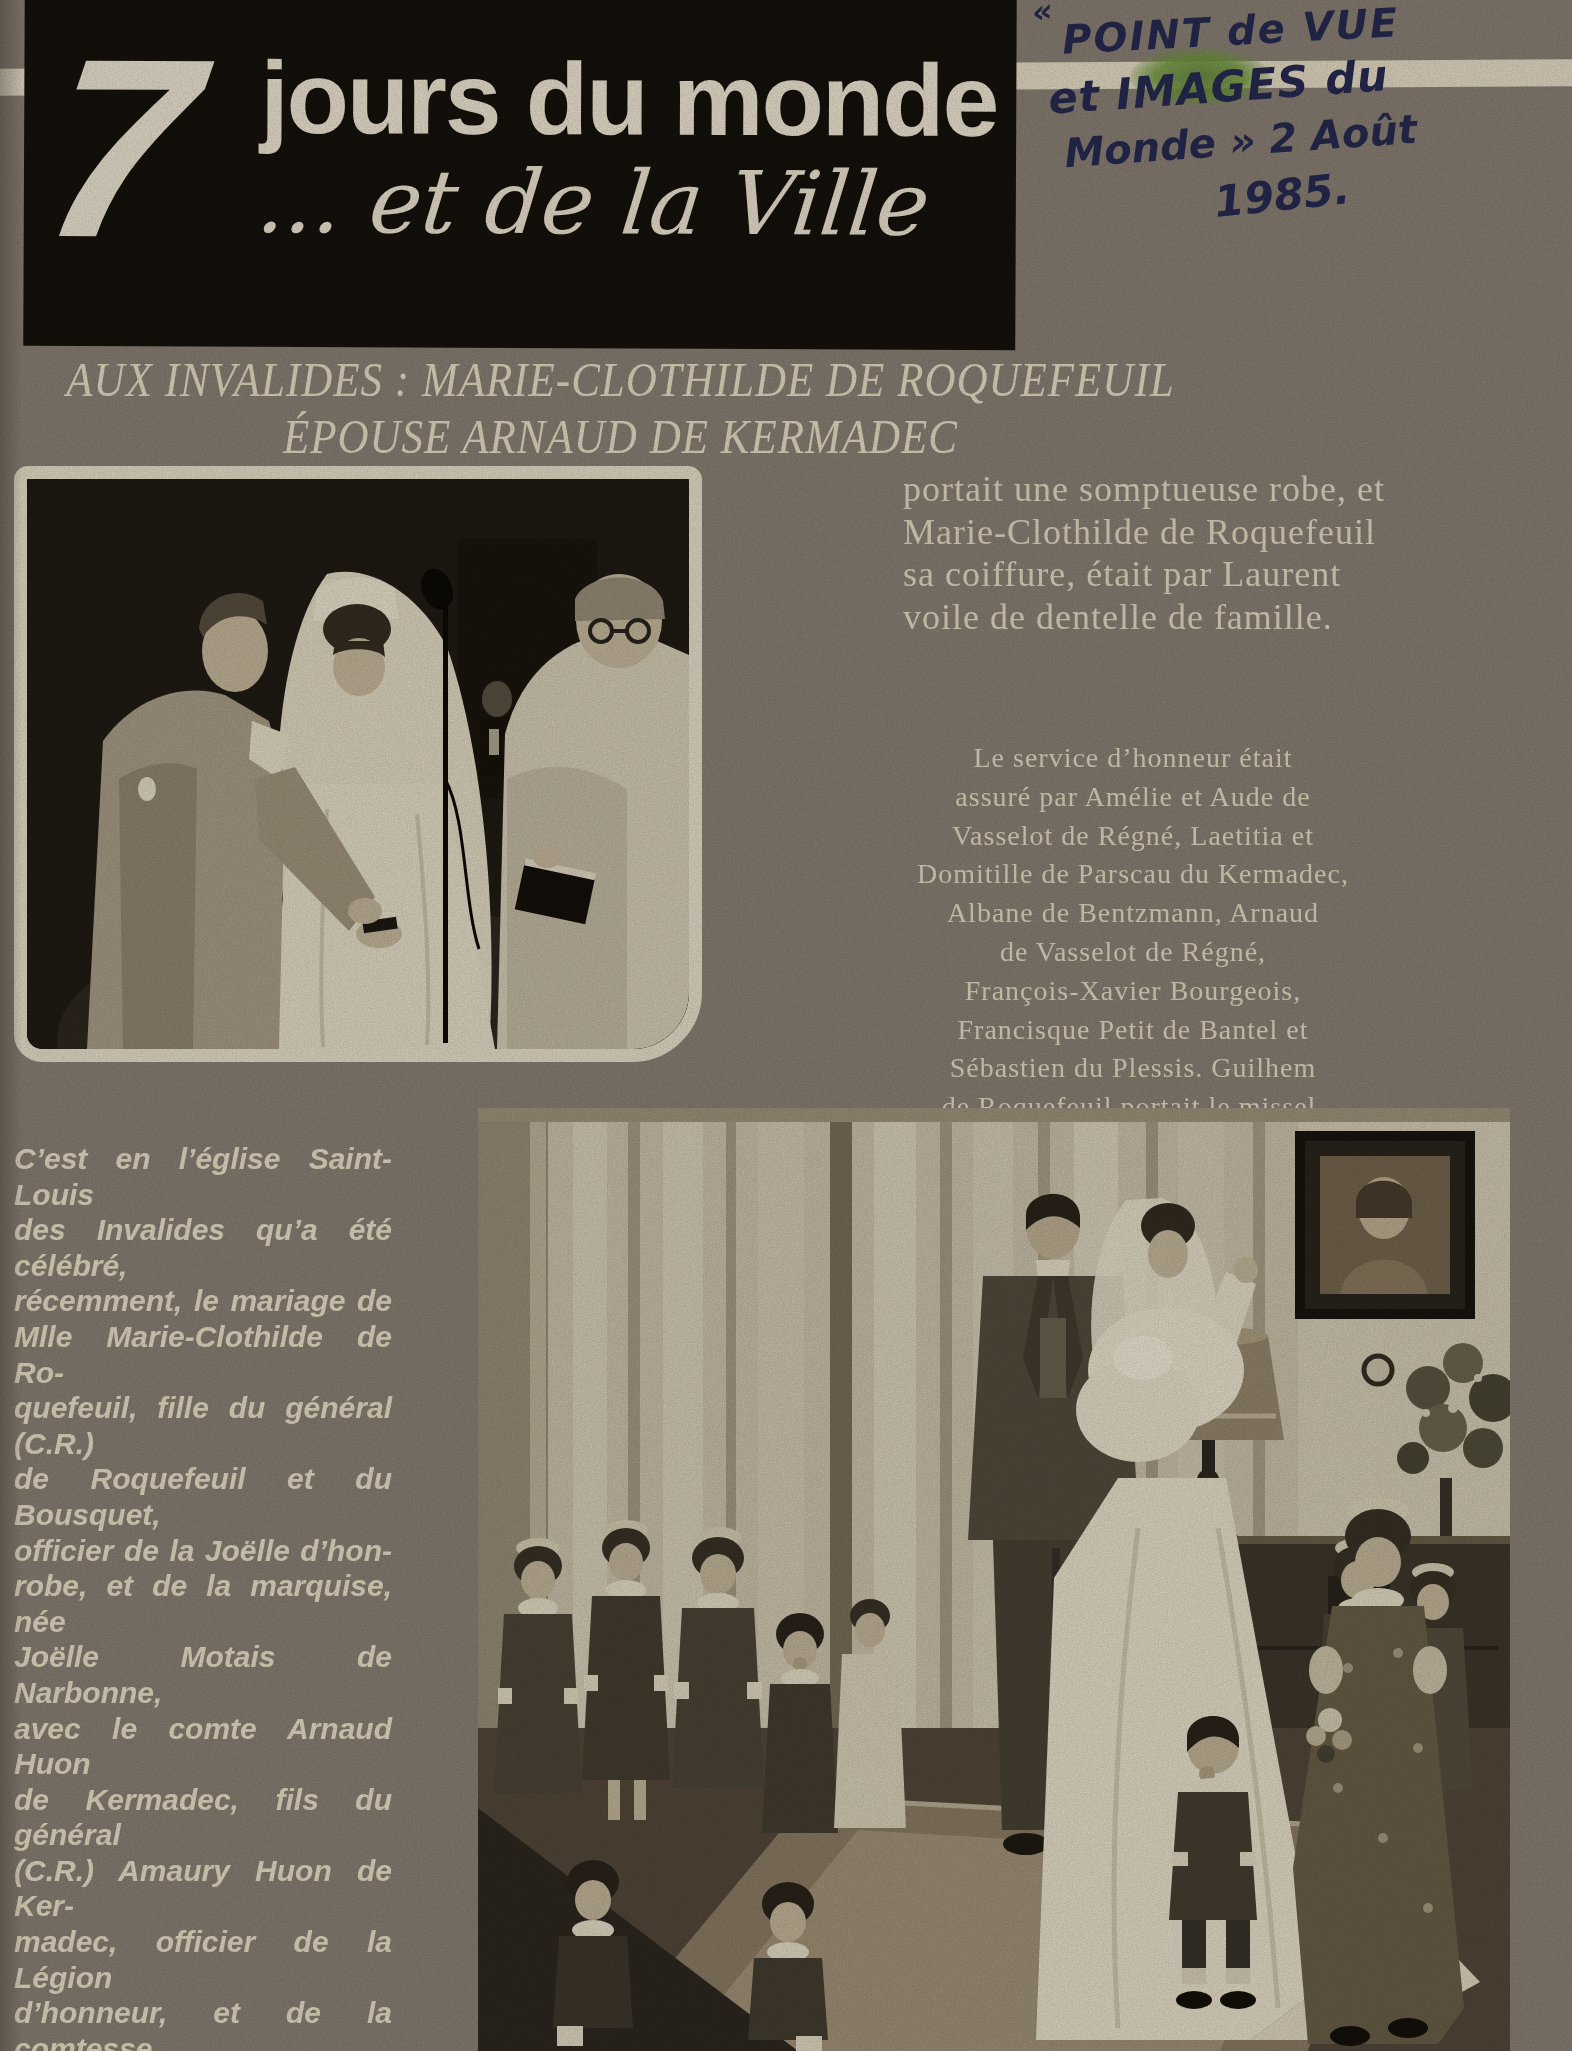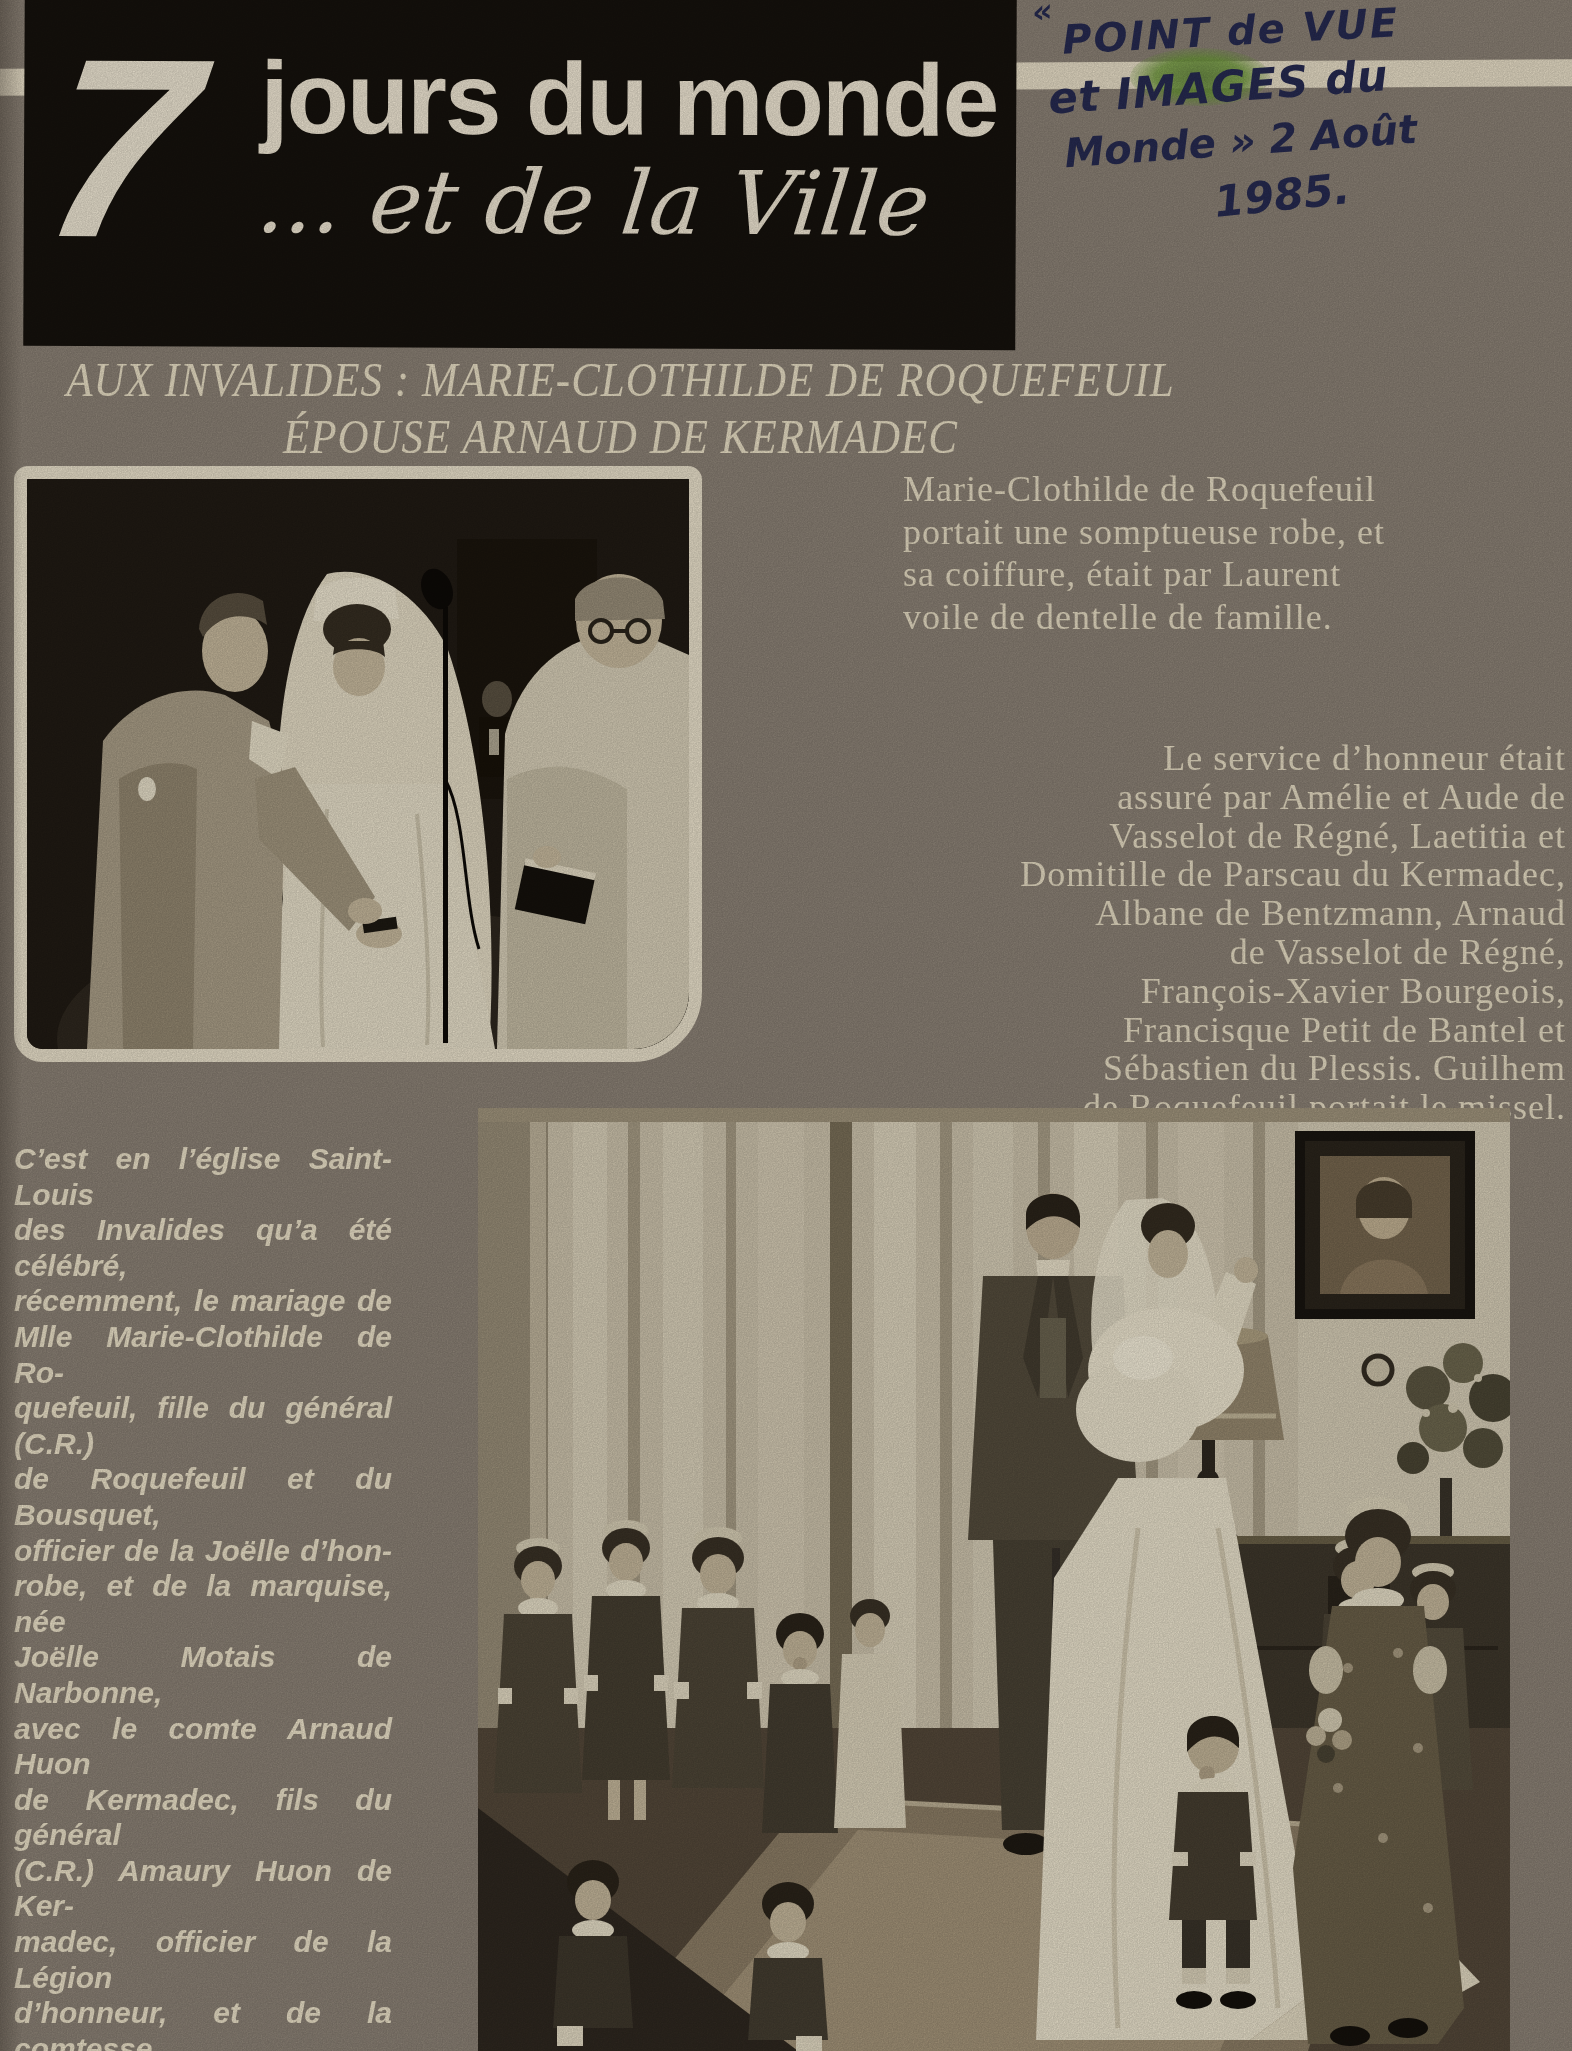--- a/index.html
+++ b/index.html
@@ -46,21 +46,21 @@
   .photo-top{position:absolute;left:14px;top:466px;width:662px;height:570px;margin:0;z-index:4;
         background:#241f17;border:13px solid #ece3cd;border-radius:14px 14px 70px 28px;overflow:hidden;}
   .photo-top svg{display:block;}
   .photo-bottom{position:absolute;left:478px;top:1108px;width:1032px;height:943px;margin:0;z-index:4;
         background:#cdc3ac;overflow:hidden;}
   .photo-bottom svg{display:block;}
 
   
   .para{position:absolute;font-family:"Liberation Serif",serif;color:#e9dfc6;z-index:3;}
   .para1{left:903px;top:468px;width:668px;font-size:36px;line-height:42.5px;letter-spacing:1px;text-align:left;}
-  .para2{left:700px;top:739px;width:866px;font-size:36px;line-height:38.8px;letter-spacing:1px;text-align:right;}
+  .para2{left:700px;top:739px;width:866px;font-size:28px;line-height:38.8px;letter-spacing:1px;text-align:center;}
 
   
   .left-col{position:absolute;left:14px;top:1141px;width:378px;z-index:3;
         font-family:"Liberation Sans",sans-serif;font-weight:bold;font-style:italic;
         font-size:30px;line-height:35.6px;color:#eee4cb;}
   .left-col .jline{text-align:justify;text-align-last:justify;}
 
   .grain{position:absolute;left:0;top:0;z-index:50;pointer-events:none;}
 </style>
 </head>
@@ -145,22 +145,22 @@
 
       <g>
         <rect x="416" y="128" width="5" height="436" fill="#0d0a07"></rect>
         <ellipse cx="410" cy="110" rx="15" ry="21" fill="#0d0a07" transform="rotate(-22 410 110)"></ellipse>
         <path d="M418,300 C440,340 436,420 452,470" stroke="#0d0a07" stroke-width="3" fill="none"></path>
       </g>
     </svg>
   </figure>
 
   <div class="para para1">
+      <div class="line">portait une somptueuse robe, et</div>
       <div class="line">Marie-Clothilde de Roquefeuil</div>
-      <div class="line">portait une somptueuse robe, et</div>
       <div class="line">sa coiffure, était par Laurent</div>
       <div class="line">voile de dentelle de famille.</div>
     </div>
   <div class="para para2">
       <div class="line">Le service d’honneur était</div>
       <div class="line">assuré par Amélie et Aude de</div>
       <div class="line">Vasselot de Régné, Laetitia et</div>
       <div class="line">Domitille de Parscau du Kermadec,</div>
       <div class="line">Albane de Bentzmann, Arnaud</div>
       <div class="line">de Vasselot de Régné,</div>

